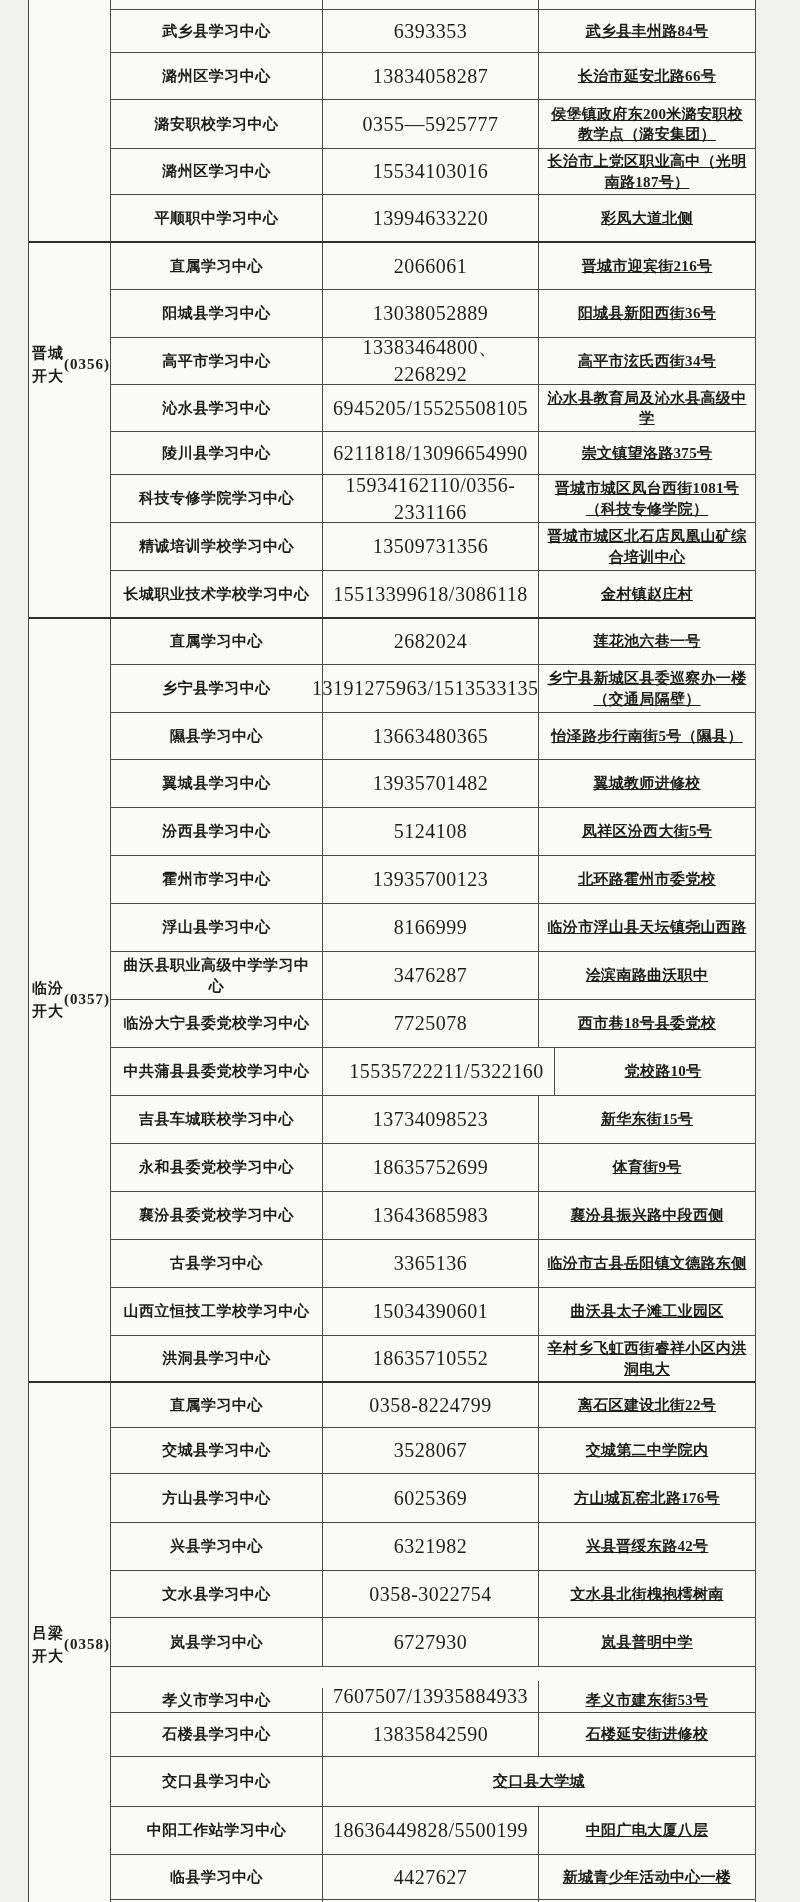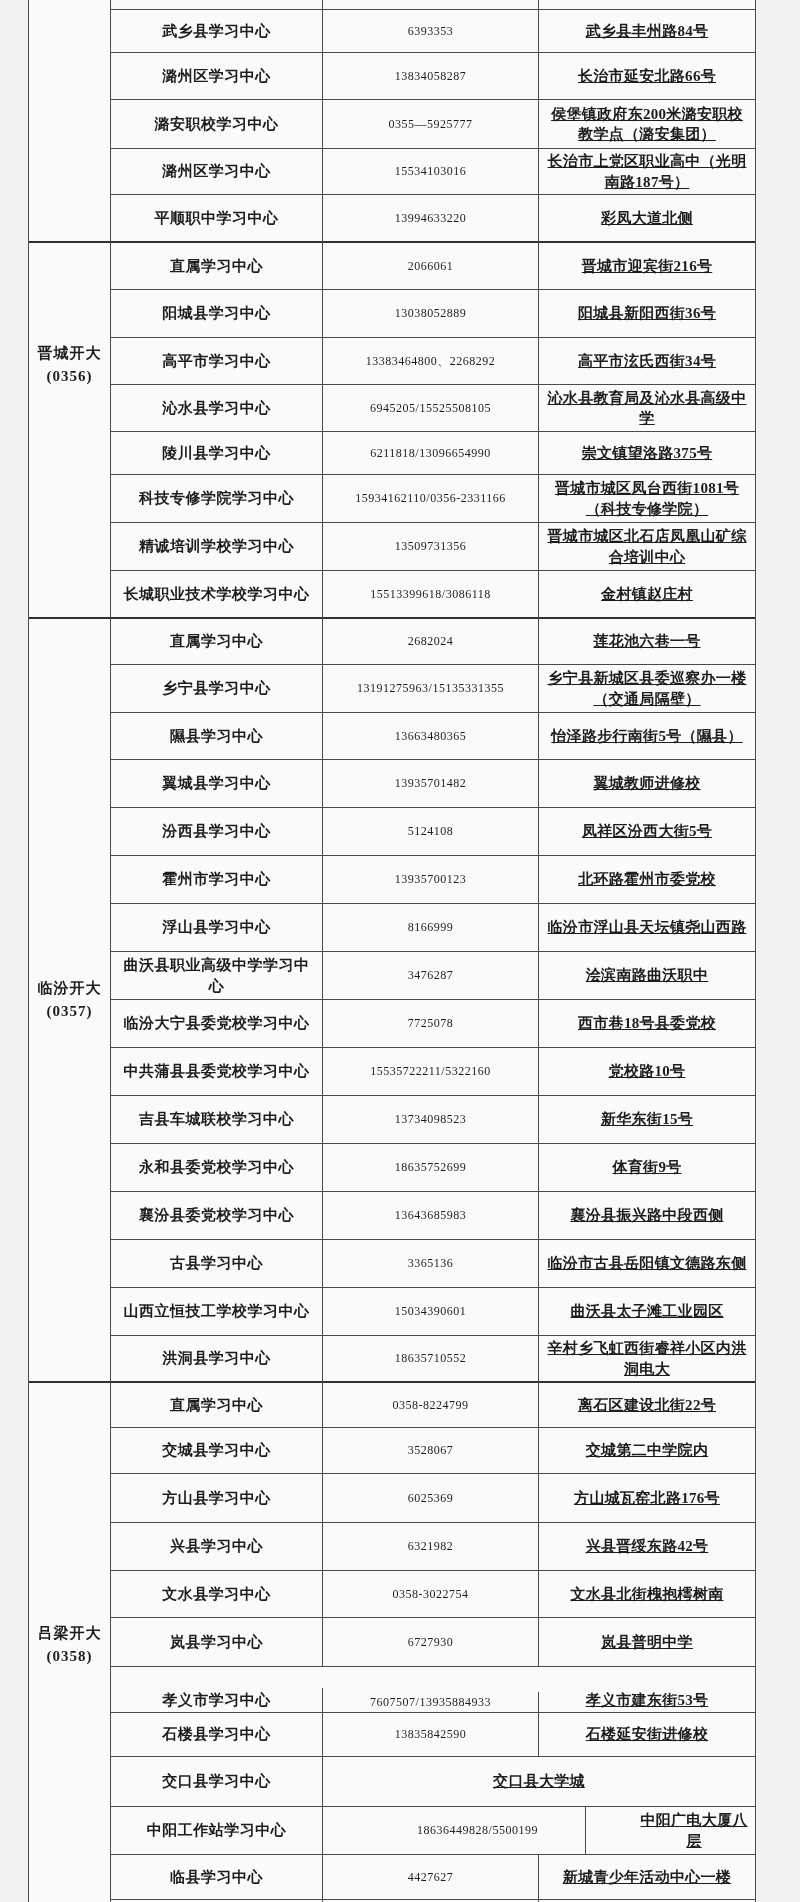--- a/index.html
+++ b/index.html
@@ -35,21 +35,20 @@
     flex-direction:row;
   }
   .section.with-sep{
     border-bottom:2px solid var(--heavy-line);
   }
   .region-cell{
     width:82px;
     flex:0 0 82px;
     border-right:1px solid var(--line);
     display:flex;
-    flex-direction:column;
     align-items:center;
     justify-content:center;
     text-align:right;
     font-weight:700;
     font-size:15px;
     letter-spacing:1px;
     line-height:1.55;
     background:var(--cell-bg);
   }
   .rows{
@@ -75,21 +74,21 @@
   }
   .center-cell{
     width:212px;flex:0 0 212px;
     border-right:1px solid var(--line);
     font-size:15px;font-weight:700;
     letter-spacing:0.5px;
   }
   .phone-cell{
     width:216px;flex:0 0 216px;
     border-right:1px solid var(--line);
-    font-size:12px;font-weight:400;
+    font-size:20px;font-weight:400;
     letter-spacing:0.5px;
   }
   .address-cell{
     flex:1;
     font-size:15px;font-weight:700;
     letter-spacing:0.3px;
     text-decoration:underline;
   }
 </style>
 </head>
@@ -224,21 +223,21 @@
           <div class="row" style="height: 48px;">
             <div class="cell center-cell">曲沃县职业高级中学学习中心</div>
             <div class="cell phone-cell">3476287</div>
             <div class="cell address-cell">浍滨南路曲沃职中</div>
           </div>
           <div class="row" style="height: 48px;">
             <div class="cell center-cell">临汾大宁县委党校学习中心</div>
             <div class="cell phone-cell">7725078</div>
             <div class="cell address-cell">西市巷18号县委党校</div>
           </div>
-          <div class="row" style="height: 48px;">
+          <div class="row" style="height: 48px; gap: 16px;">
             <div class="cell center-cell">中共蒲县县委党校学习中心</div>
             <div class="cell phone-cell">15535722211/5322160</div>
             <div class="cell address-cell">党校路10号</div>
           </div>
           <div class="row" style="height: 48px;">
             <div class="cell center-cell">吉县车城联校学习中心</div>
             <div class="cell phone-cell">13734098523</div>
             <div class="cell address-cell">新华东街15号</div>
           </div>
           <div class="row" style="height: 48px;">
@@ -311,21 +310,21 @@
           </div>
           <div class="row" style="height: 44px;">
             <div class="cell center-cell">石楼县学习中心</div>
             <div class="cell phone-cell">13835842590</div>
             <div class="cell address-cell">石楼延安街进修校</div>
           </div>
           <div class="row" style="height: 50px;">
             <div class="cell center-cell">交口县学习中心</div>
             <div class="cell address-cell">交口县大学城</div>
           </div>
-          <div class="row" style="height: 48px; gap: 47px;">
+          <div class="row" style="height: 48px;">
             <div class="cell center-cell">中阳工作站学习中心</div>
             <div class="cell phone-cell">18636449828/5500199</div>
             <div class="cell address-cell">中阳广电大厦八层</div>
           </div>
           <div class="row" style="height: 45px;">
             <div class="cell center-cell">临县学习中心</div>
             <div class="cell phone-cell">4427627</div>
             <div class="cell address-cell">新城青少年活动中心一楼</div>
           </div>
           <div class="row" style="height: 7px;">

